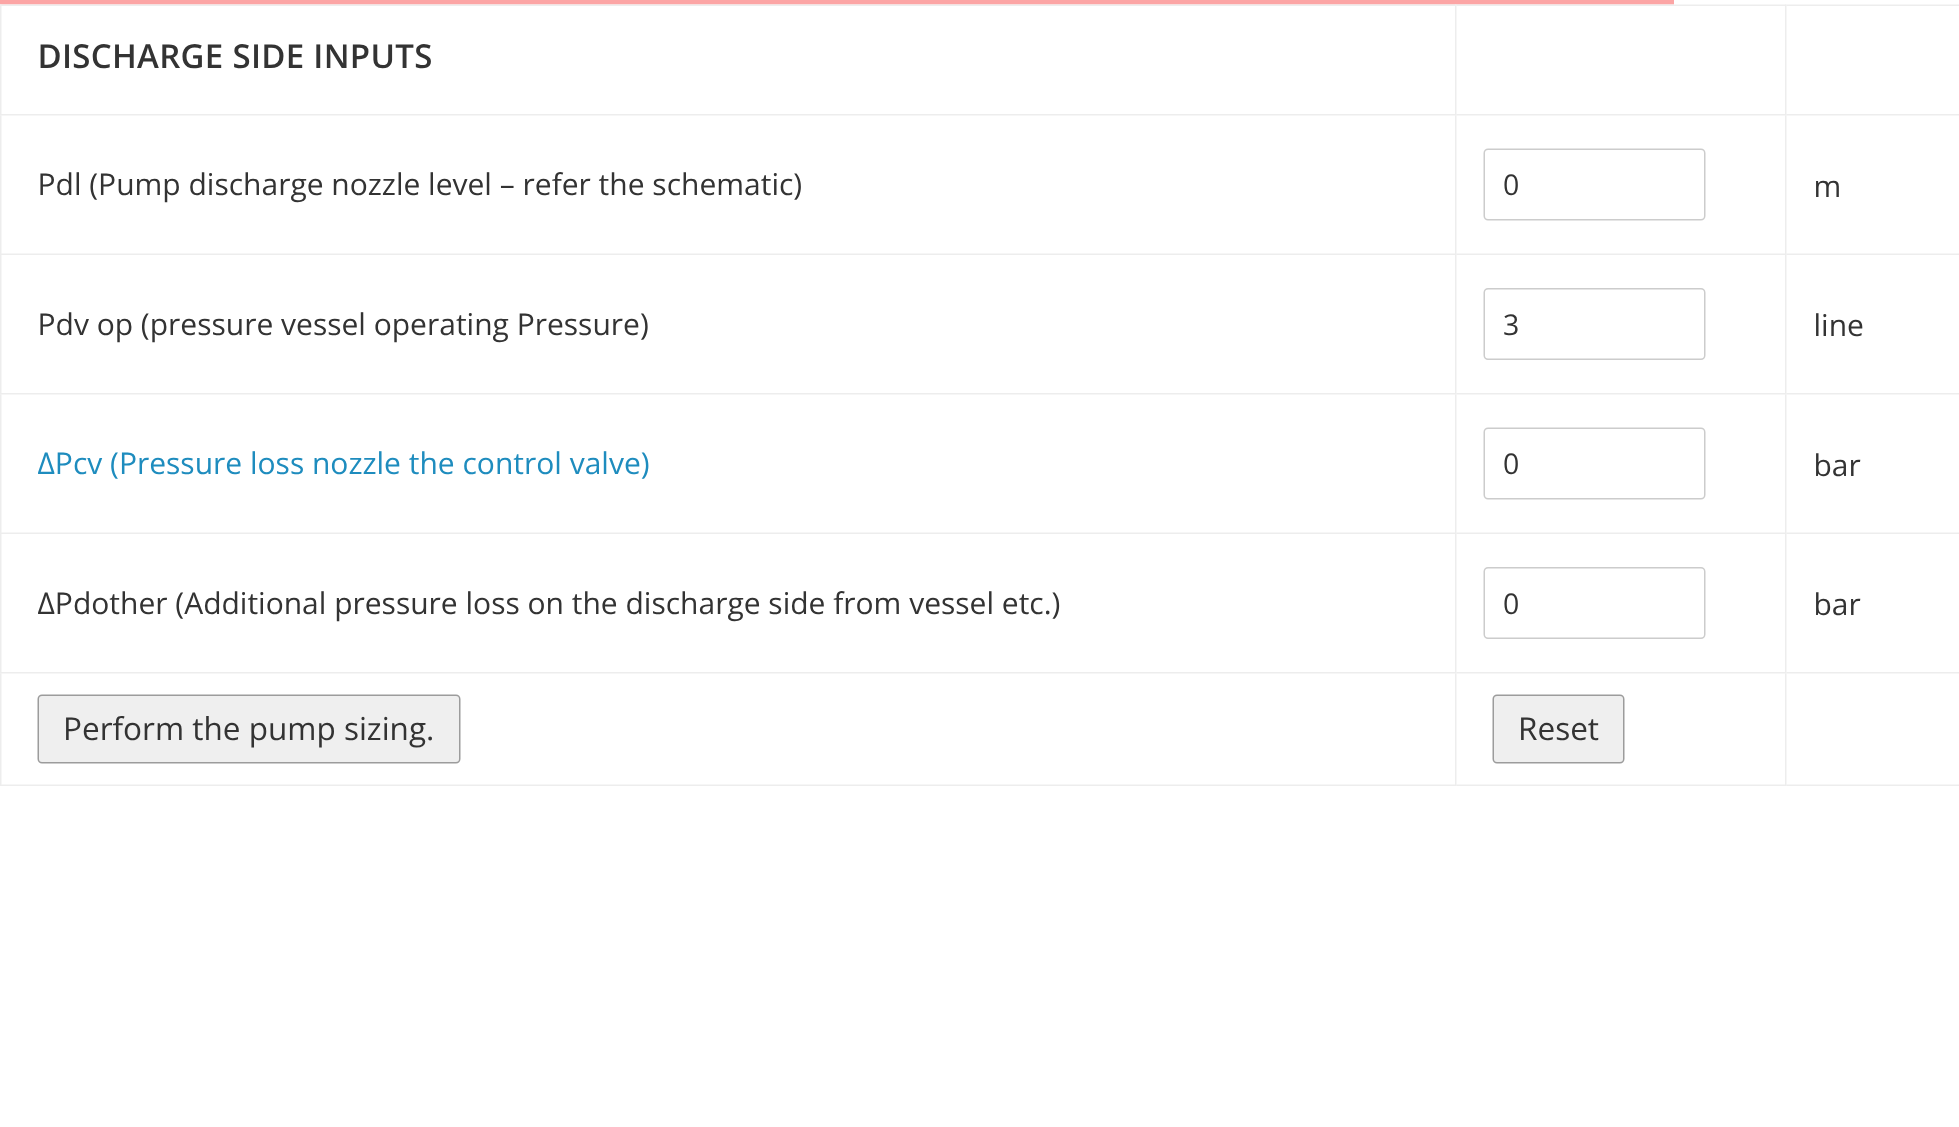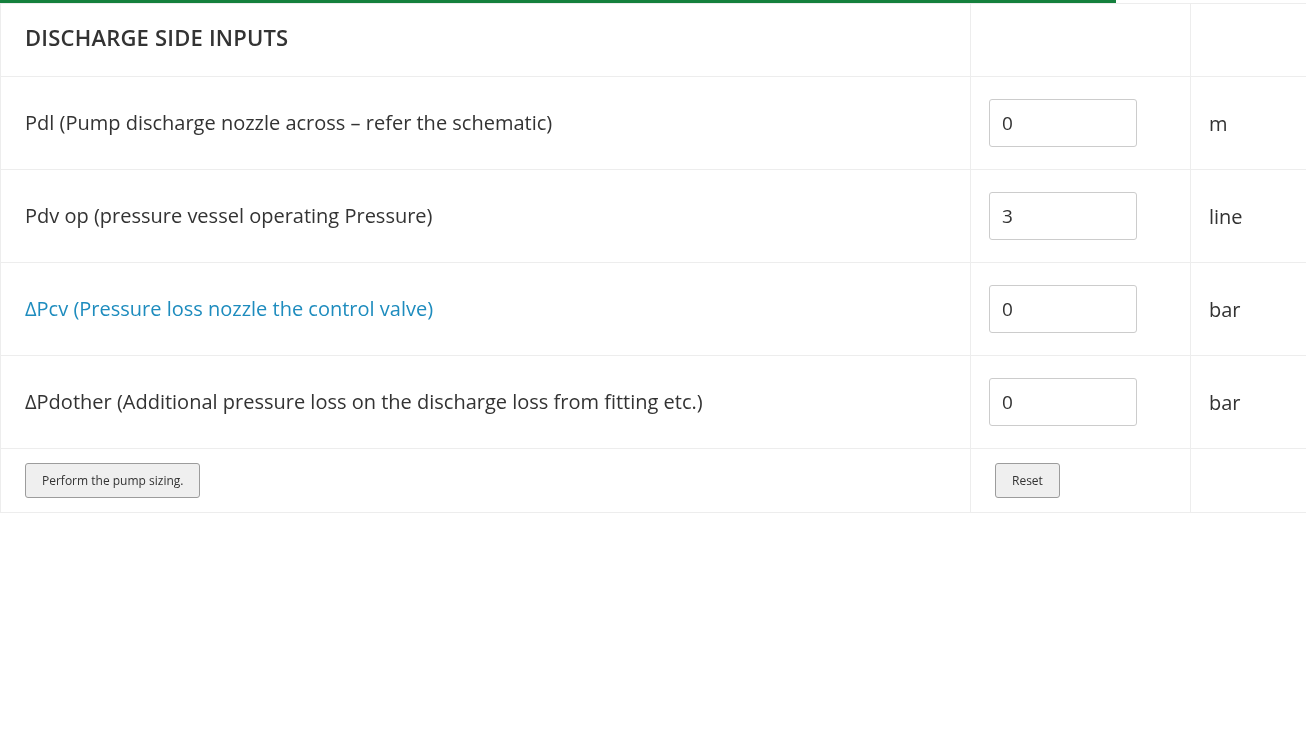--- a/index.html
+++ b/index.html
@@ -6,21 +6,21 @@
     body {
       margin: 0;
       padding: 0;
       font-family: -apple-system, BlinkMacSystemFont, "Segoe UI", "Open Sans", Helvetica, Arial, sans-serif;
       font-size: 20px;
       color: #333;
       background: #fff;
     }
     .table-container {
       width: 1116px;
-      border-top: 3px solid #15803d;
+      border-top: 3px solid #fca5a5;
     }
     table {
       width: 100%;
       border-collapse: collapse;
       table-layout: fixed;
     }
     td, th {
       border: 1px solid #ededed;
       padding: 0;
       vertical-align: middle;
@@ -56,21 +56,21 @@
       font-size: 19px;
       padding: 6px 12px;
       border: 1px solid #ccc;
       border-radius: 3px;
       color: #333;
       font-family: inherit;
       background: #fff;
     }
 
     button.action-btn {
-      font-size: 12px;
+      font-size: 21px;
       padding: 8px 16px;
       border: 1px solid #9c9c9c;
       border-radius: 3px;
       background: #efefef;
       color: #333;
       font-family: inherit;
       cursor: pointer;
     }
   </style>
 </head>
@@ -85,21 +85,21 @@
     </colgroup>
 
     <tbody>
         <tr>
       <th class="header-cell">DISCHARGE SIDE INPUTS</th>
       <th></th>
       <th></th>
     </tr>
 
     <tr>
-      <td class="label-cell">Pdl (Pump discharge nozzle across – refer the schematic)</td>
+      <td class="label-cell">Pdl (Pump discharge nozzle level – refer the schematic)</td>
       <td class="input-cell">
         <input type="text" value="0" style="">
       </td>
       <td class="unit-cell">m</td>
     </tr>
 
     <tr>
       <td class="label-cell">Pdv op (pressure vessel operating Pressure)</td>
       <td class="input-cell">
         <input type="text" value="3" style="">
@@ -112,21 +112,21 @@
       <td class="label-cell link">
         <a href="#">ΔPcv (Pressure loss nozzle the control valve)</a>
       </td>
       <td class="input-cell">
         <input type="text" value="0" style="">
       </td>
       <td class="unit-cell">bar</td>
     </tr>
 
     <tr>
-      <td class="label-cell">ΔPdother (Additional pressure loss on the discharge loss from fitting etc.)</td>
+      <td class="label-cell">ΔPdother (Additional pressure loss on the discharge side from vessel etc.)</td>
       <td class="input-cell">
         <input type="text" value="0" style="">
       </td>
       <td class="unit-cell">bar</td>
     </tr>
 
 
     <tr>
       <td class="action-cell">
         <button type="button" class="action-btn">Perform the pump sizing.</button>

